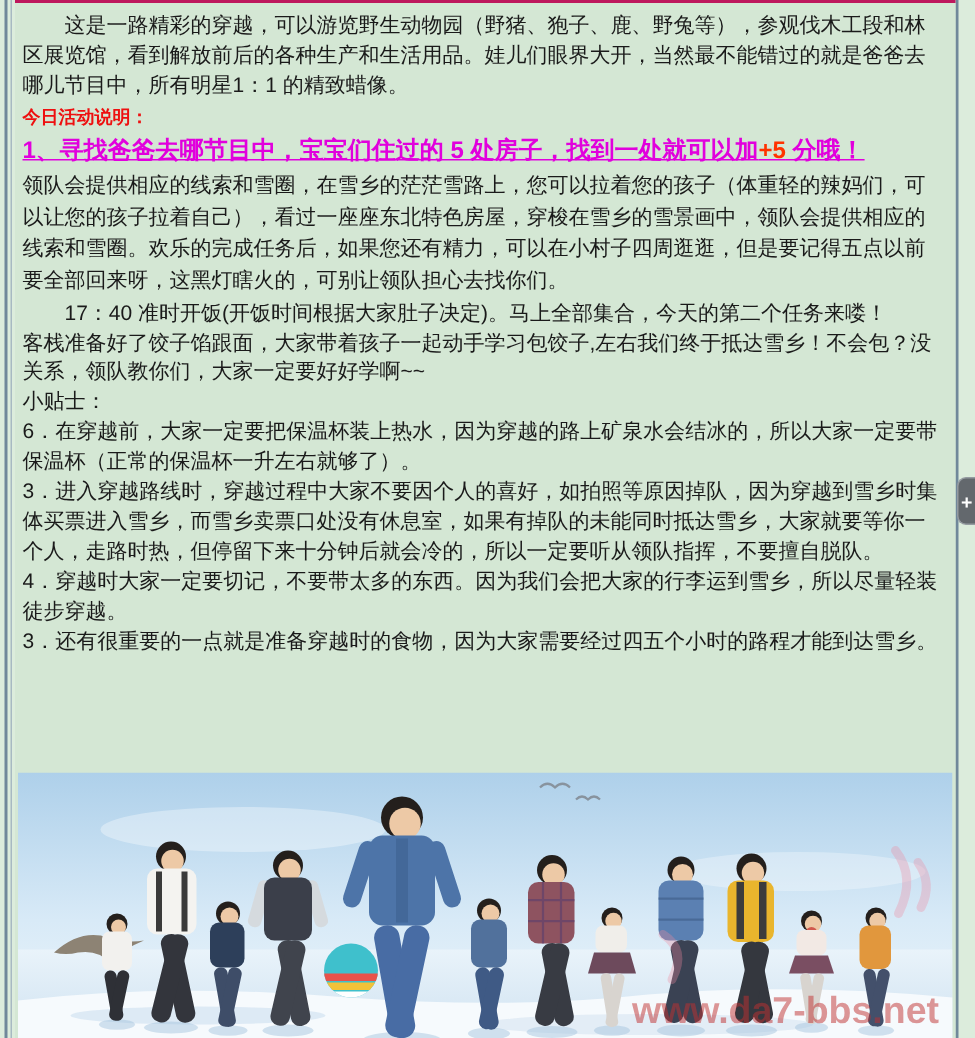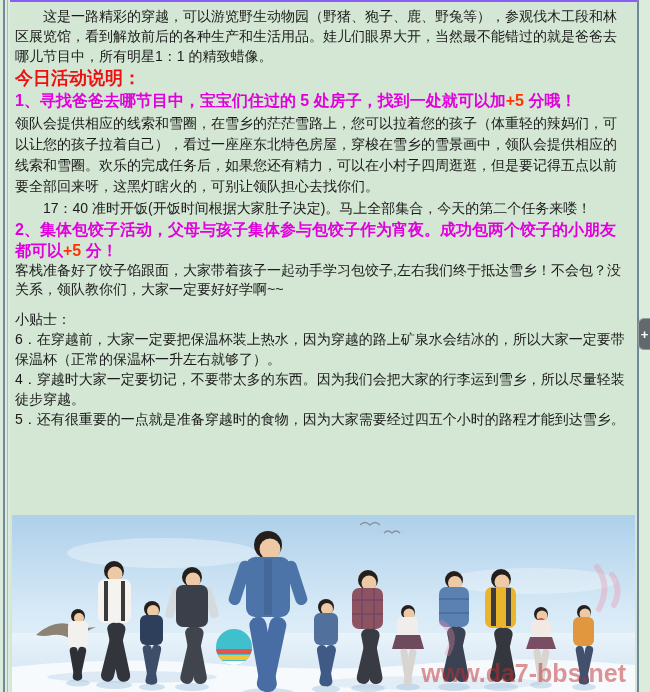--- a/index.html
+++ b/index.html
@@ -6,33 +6,33 @@
   .page{
     position:relative; width:650px; height:692px; overflow:hidden;
     background:#dcecdc; font-family:"Liberation Sans",sans-serif;
   }
   .vline{position:absolute;top:0;bottom:0;}
   .vl-a{left:3px;width:2px;background:#70889a;}
   .vl-b{left:7px;width:1px;background:#a7b9c2;}
   .vl-c{left:637px;width:2px;background:#70889a;}
   .content{
     position:absolute;left:10px;top:0;width:627px;height:692px;
-    background:var(--page-green,#d4e7d4); border-top:2px solid #8b5cf6; box-sizing:border-box;
+    background:var(--page-green,#d4e7d4); border-top:2px solid #be185d; box-sizing:border-box;
   }
   .textwrap{
     position:absolute;left:0;top:0;width:627px;height:513px;overflow:hidden;
     box-sizing:border-box;padding:4px 7px 0 5px;color:#1a1a1a;font-size:14px;
   }
   .para{margin:0;line-height:20px;}
   .desc{margin:2px 0 0 0;line-height:21px;}
   .indent{text-indent:2em;}
-  .heading-red{color:var(--accent-red,#e10);font-weight:bold;font-size:18px;line-height:24px;}
-  .item{color:var(--accent-magenta,#e100dd);font-weight:bold;font-size:16px;line-height:21px;}
+  .heading-red{color:var(--accent-red,#e10);font-weight:bold;font-size:12px;line-height:24px;}
+  .item{color:var(--accent-magenta,#e100dd);font-weight:bold;font-size:16px;line-height:21px;text-decoration:underline;}
   .bonus{color:var(--bonus-red,#f30);}
-  .tips-title{line-height:20px;margin-top:10px;}
+  .tips-title{line-height:20px;margin-top:0;}
   .tip{line-height:20px;margin:0;}
   .photo{position:absolute;left:2px;top:513px;width:623px;height:179px;}
   .photo svg{display:block;width:100%;height:100%;}
   .side-handle{
     position:absolute;right:0;top:318px;width:12px;height:32px;z-index:6;
     background:#63686d;border:1px solid #949aa0;border-right:none;border-radius:6px 0 0 6px;
     color:#fff;font-weight:bold;font-size:13px;display:flex;align-items:center;justify-content:center;
     cursor:pointer;box-sizing:border-box;
   }
 </style>
@@ -44,26 +44,26 @@
   <div class="vline vl-b"></div>
   <div class="vline vl-c"></div>
 
   <div class="content">
     <div class="textwrap">
       <p class="para indent">这是一路精彩的穿越，可以游览野生动物园（野猪、狍子、鹿、野兔等），参观伐木工段和林区展览馆，看到解放前后的各种生产和生活用品。娃儿们眼界大开，当然最不能错过的就是爸爸去哪儿节目中，所有明星1：1 的精致蜡像。</p>
       <div class="heading-red">今日活动说明：</div>
       <div class="item"><span>1、寻找爸爸去哪节目中，宝宝们住过的 5 处房子，找到一处就可以加</span><span class="bonus">+5</span><span> 分哦！</span></div>
       <p class="desc">领队会提供相应的线索和雪圈，在雪乡的茫茫雪路上，您可以拉着您的孩子（体重轻的辣妈们，可以让您的孩子拉着自己），看过一座座东北特色房屋，穿梭在雪乡的雪景画中，领队会提供相应的线索和雪圈。欢乐的完成任务后，如果您还有精力，可以在小村子四周逛逛，但是要记得五点以前要全部回来呀，这黑灯瞎火的，可别让领队担心去找你们。</p>
       <p class="para indent" style="line-height:22px">17：40  准时开饭(开饭时间根据大家肚子决定)。马上全部集合，今天的第二个任务来喽！</p>
-      <div class="item"><span>2、集体包饺子活动，父母与孩子集体参与包饺子作为宵夜。成功包两个饺子的小朋友都可以</span><span class="bonus">+5</span><span> 分！</span></div>
       <p class="para" style="line-height:19px">客栈准备好了饺子馅跟面，大家带着孩子一起动手学习包饺子,左右我们终于抵达雪乡！不会包？没关系，领队教你们，大家一定要好好学啊~~</p>
       <div class="tips-title">小贴士：</div>
       <p class="tip">6．在穿越前，大家一定要把保温杯装上热水，因为穿越的路上矿泉水会结冰的，所以大家一定要带保温杯（正常的保温杯一升左右就够了）。</p>
+      <p class="tip">3．进入穿越路线时，穿越过程中大家不要因个人的喜好，如拍照等原因掉队，因为穿越到雪乡时集体买票进入雪乡，而雪乡卖票口处没有休息室，如果有掉队的未能同时抵达雪乡，大家就要等你一个人，走路时热，但停留下来十分钟后就会冷的，所以一定要听从领队指挥，不要擅自脱队。</p>
       <p class="tip">4．穿越时大家一定要切记，不要带太多的东西。因为我们会把大家的行李运到雪乡，所以尽量轻装徒步穿越。</p>
-      <p class="tip">5．还有很重要的一点就是准备穿越时的食物，因为大家需要经过四五个小时的路程才能到达雪乡。</p>
+      <p class="tip">3．还有很重要的一点就是准备穿越时的食物，因为大家需要经过四五个小时的路程才能到达雪乡。</p>
     </div>
 
     <div class="photo">
       <svg viewBox="0 0 623 179" preserveAspectRatio="none">
         <defs>
           <linearGradient id="sky" x1="0" y1="0" x2="0" y2="1">
             <stop offset="0" stop-color="#aed0ea"></stop>
               <stop offset="0.55" stop-color="#d8eaf7"></stop>
               <stop offset="1" stop-color="#eef6fb"></stop>
           </linearGradient>

